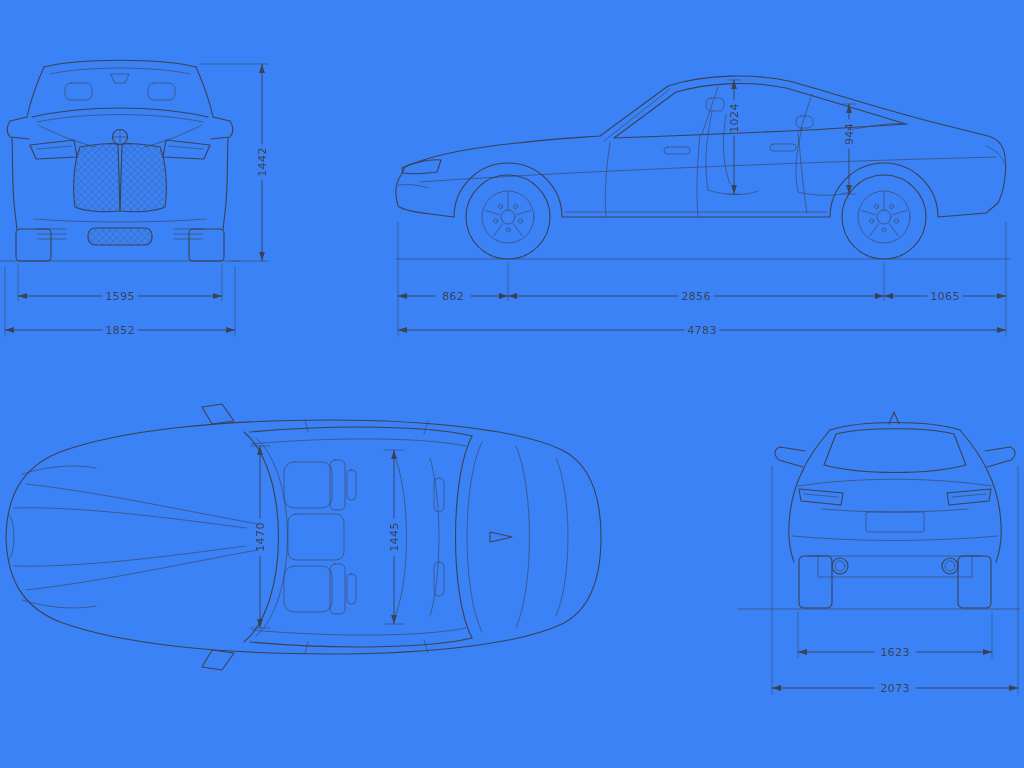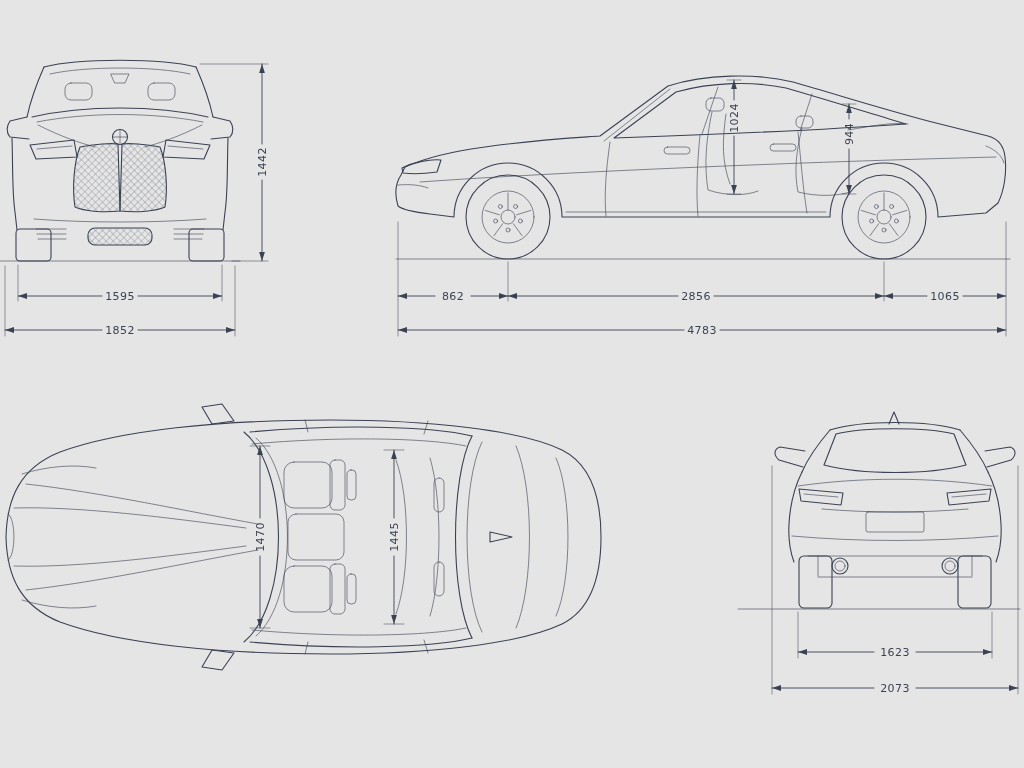--- a/index.html
+++ b/index.html
@@ -1,17 +1,17 @@
 <!DOCTYPE html>
 <html><head>
 <meta charset="utf-8">
 <style>
   html,body{margin:0;padding:0;}
   body{background:#fbfbfc;font-family:"DejaVu Sans",sans-serif;}
-  #stage{position:relative;width:1024px;height:768px;background:#e5e5e5;overflow:hidden;}
+  #stage{position:relative;width:1024px;height:768px;background:#3b82f6;overflow:hidden;}
   svg{display:block;
       fill:none;stroke:#3b4254;stroke-width:1.1;
       stroke-linecap:round;stroke-linejoin:round;}
   svg text{font:11px "DejaVu Sans",sans-serif;fill:#3b4254;stroke:none;letter-spacing:.4px;}
   .thin{stroke-width:.7;opacity:.88;}
   .dim{stroke-width:.9;}
   .ext{stroke-width:.65;opacity:.8;}
 </style>
 </head>
 <body>

